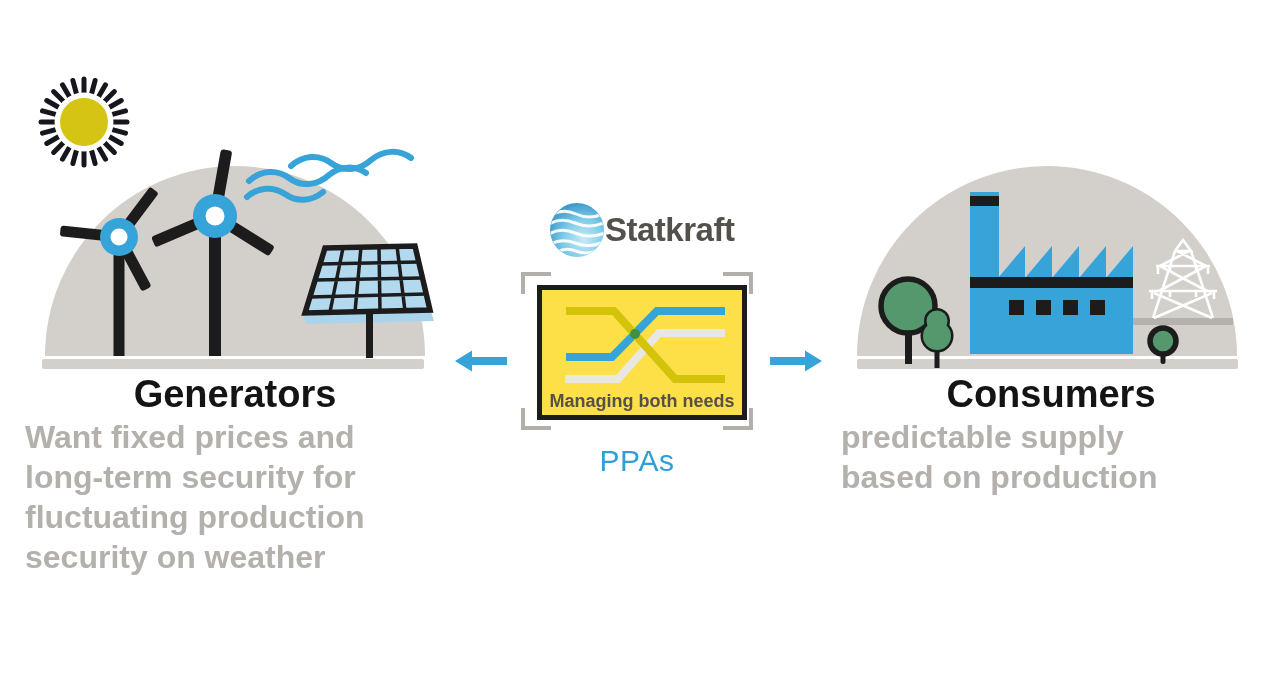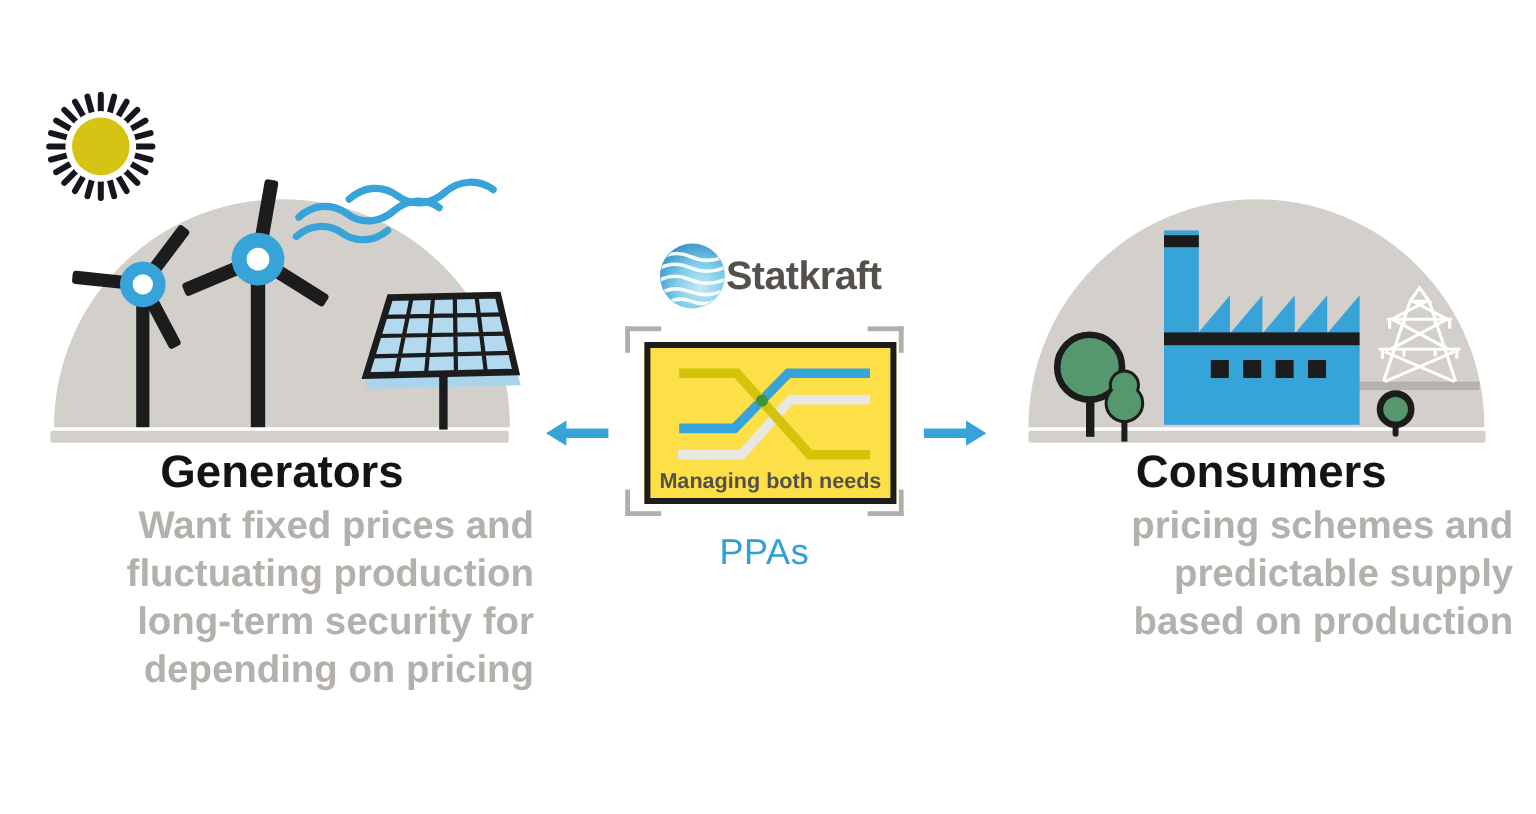--- a/index.html
+++ b/index.html
@@ -1,21 +1,21 @@
 <!DOCTYPE html>
 <html><head>
 <meta charset="utf-8">
 <style>
   html,body{margin:0;padding:0;background:#fff;}
   .canvas{position:relative;width:1280px;height:678px;background:#fff;overflow:hidden;
           font-family:"Liberation Sans", sans-serif;}
   .abs{position:absolute;}
   
   .heading{width:420px;text-align:center;font-size:38px;font-weight:bold;color:#141414;line-height:36px;}
-  .bodytext{width:420px;text-align:right;font-size:32px;font-weight:bold;color:#b4b0ac;line-height:40px;}
+  .bodytext{width:420px;text-align:left;font-size:32px;font-weight:bold;color:#b4b0ac;line-height:40px;}
   .heading-left{left:25px;top:376px;}
   .body-left{left:25px;top:417px;}
   .heading-right{left:841px;top:376px;}
   .body-right{left:841px;top:417px;}
   
   .logo{left:549px;top:202px;height:56px;display:flex;align-items:center;}
   .wordmark{font-size:33px;font-weight:600;color:#54504b;letter-spacing:-0.5px;}
   .brackets{left:521px;top:272px;width:232px;height:158px;}
   .bk{position:absolute;width:26px;height:18px;border:0 solid #b2afab;}
   .bk-tl{top:0;left:0;border-top-width:4px;border-left-width:4px;}
@@ -194,25 +194,24 @@
   <svg class="abs" style="left:453px;top:348px;" width="56" height="26" viewBox="0 0 56 26">
     <path d="M 2 13 L 19 2.5 L 19 9 L 54 9 L 54 17 L 19 17 L 19 23.5 Z" fill="#36a3d9"></path>
   </svg>
   <svg class="abs" style="left:768px;top:348px;" width="56" height="26" viewBox="0 0 56 26">
     <path d="M 54 13 L 37 2.5 L 37 9 L 2 9 L 2 17 L 37 17 L 37 23.5 Z" fill="#36a3d9"></path>
   </svg>
 
   <div class="abs heading heading-left">Generators</div>
   <div class="abs bodytext body-left">
     <div>Want fixed prices and</div>
+    <div>long-term security for</div>
     <div>fluctuating production</div>
-    <div>long-term security for</div>
-    <div>depending on pricing</div>
+    <div>security on weather</div>
   </div>
 
   <div class="abs heading heading-right">Consumers</div>
   <div class="abs bodytext body-right">
-    <div>pricing schemes and</div>
     <div>predictable supply</div>
     <div>based on production</div>
   </div>
 
 </div>
 
 </body></html>

